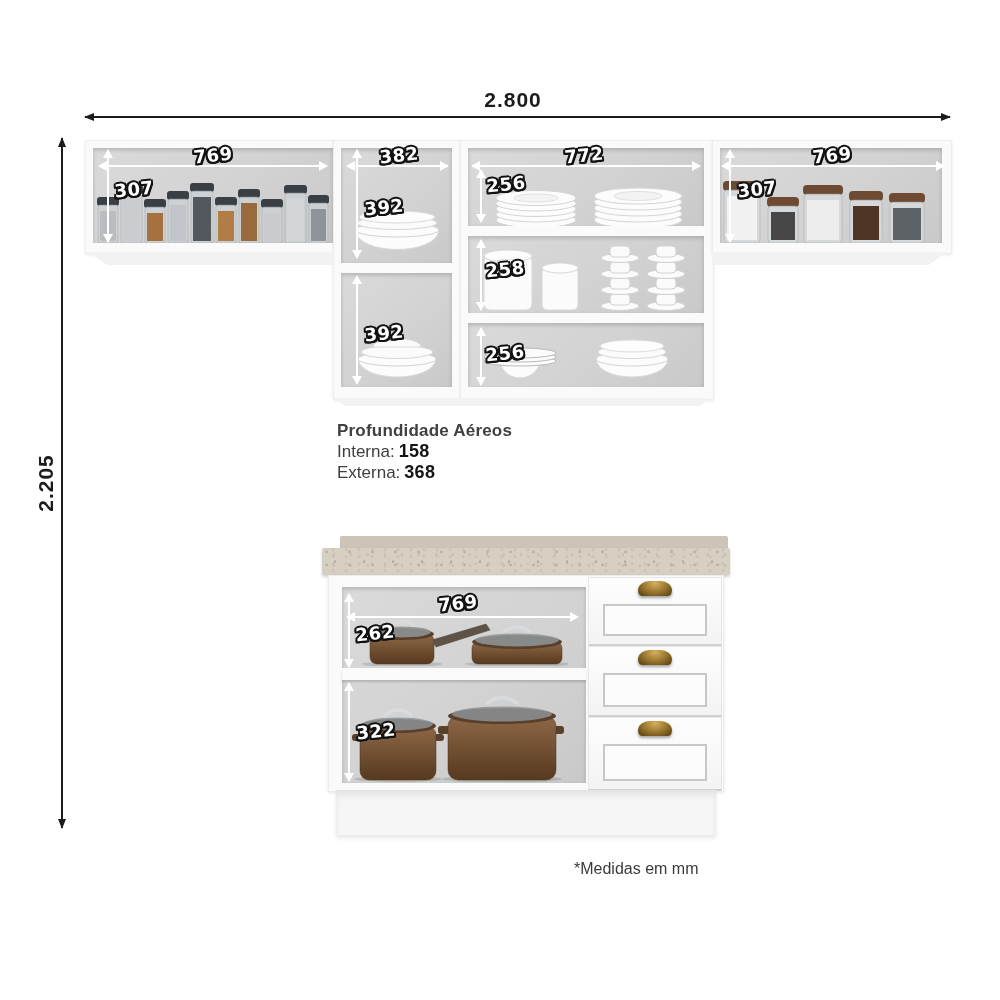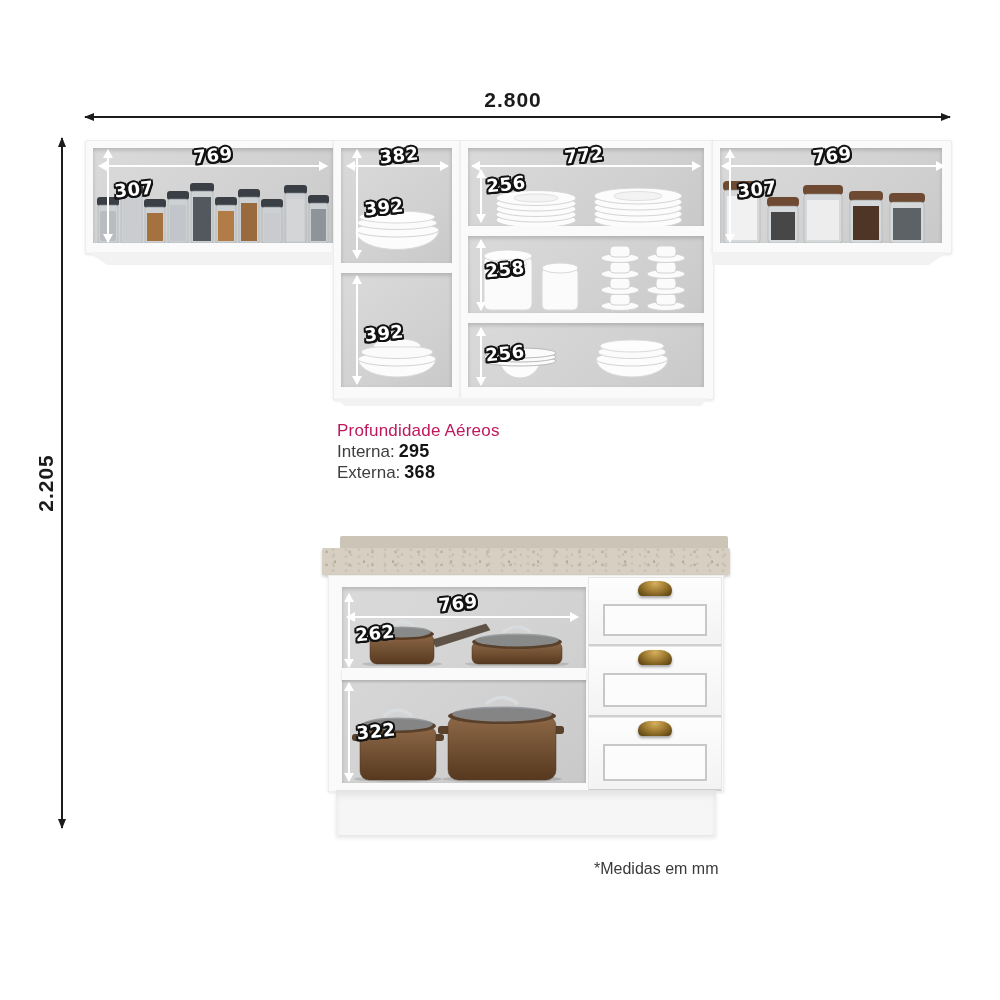--- a/index.html
+++ b/index.html
@@ -42,21 +42,21 @@
      background-size:23px 13px,17px 11px,29px 17px,13px 7px;}
   .drawer{position:absolute;background:linear-gradient(#fdfdfd,#f3f3f3);border:1px solid #e6e6e6;border-bottom:2px solid #cfcfcf;border-radius:1px;}
   .dpanel{position:absolute;left:14px;right:14px;top:26px;bottom:8px;border:2px solid #c7c7c7;background:#fcfcfc;}
   .dhandle{position:absolute;left:50%;transform:translateX(-50%);top:3px;width:34px;height:15px;
      border-radius:50% 50% 6px 6px / 95% 95% 8px 8px;
      background:radial-gradient(ellipse at 50% 15%, #d6b05c 0%, #a07c33 45%, #6d5118 80%, #4e3a10 100%);
      box-shadow:0 2px 3px rgba(0,0,0,.35);z-index:2;}
   .plinth{position:absolute;background:#f6f6f6;border-top:1px solid #e4e4e4;box-shadow:inset 0 5px 6px rgba(0,0,0,.07),0 3px 4px rgba(0,0,0,.10);}
   
   .note{position:absolute;color:#3e3e3e;font-size:17px;line-height:21px;}
-  .note .note-title{color:#be185d;letter-spacing:.2px;}
+  .note .note-title{color:#404040;letter-spacing:.2px;font-weight:bold;}
   .note .note-line b{color:#141414;font-size:18px;margin-left:4px;letter-spacing:.3px;}
   .footnote{position:absolute;color:#3a3a3a;font-size:16px;}
 </style>
 </head>
 <body>
 
 <div class="canvas">
 
   <div class="bh" style="left:85px;top:116px;width:865px;"></div>
   <div class="onum" style="left:513px;top:100px;">2.800</div>
@@ -265,21 +265,21 @@
     <div class="wnum" style="left:505px;top:353px;">256</div>
 
     <div class="ah" style="left:722px;top:165px;width:222px;"></div>
     <div class="wnum" style="left:832px;top:155px;">769</div>
     <div class="av" style="left:729px;top:150px;height:92px;"></div>
     <div class="wnum" style="left:757px;top:189px;">307</div>
   </div>
 
   <div class="note" style="left:337px;top:420px;">
     <div class="note-title">Profundidade Aéreos</div>
-    <div class="note-line"><span>Interna:</span><b>295</b></div>
+    <div class="note-line"><span>Interna:</span><b>158</b></div>
     <div class="note-line"><span>Externa:</span><b>368</b></div>
   </div>
 
   <div>
     <div class="backsplash" style="left:340px;top:536px;width:388px;height:13px;"></div>
     <div class="counter" style="left:322px;top:548px;width:408px;height:27px;"></div>
 
     <div class="frame" style="left:328px;top:575px;width:394px;height:215px;border-radius:0;"></div>
     <div class="interior" style="left:342px;top:587px;width:244px;height:196px;"></div>
     <div class="shelfbar" style="left:342px;top:668px;width:244px;height:12px;"></div>
@@ -346,15 +346,15 @@
 
     <div class="ah" style="left:347px;top:616px;width:231px;"></div>
     <div class="wnum" style="left:458px;top:603px;">769</div>
     <div class="av" style="left:348px;top:594px;height:73px;"></div>
     <div class="wnum" style="left:375px;top:633px;">262</div>
     <div class="av" style="left:348px;top:683px;height:98px;"></div>
     <div class="wnum" style="left:376px;top:731px;">322</div>
   </div>
 
 
-  <div class="footnote" style="left:594px;top:860px;">*Medidas em mm</div>
+  <div class="footnote" style="left:574px;top:860px;">*Medidas em mm</div>
 
 </div>
 
 </body></html>

